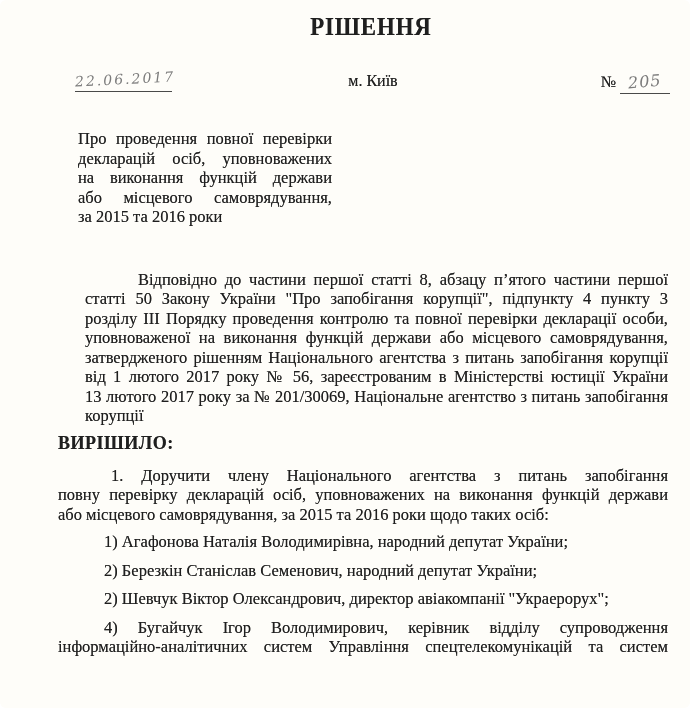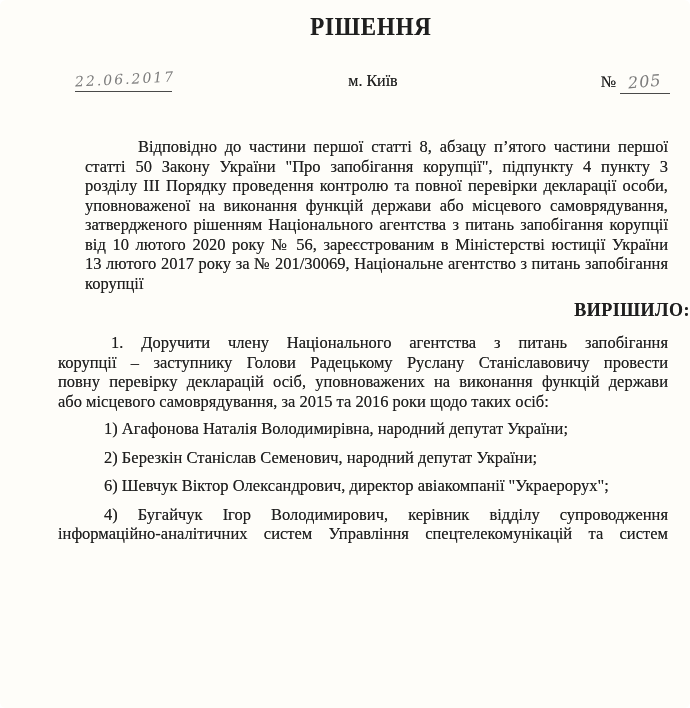--- a/index.html
+++ b/index.html
@@ -50,21 +50,20 @@
   .clause   { margin: 11px 22px 0 58px; font-size: 16.5px; line-height: 19.5px; }
   .persons  { margin:  8px 22px 0 58px; font-size: 16.5px; line-height: 19.5px; }
   .person   { margin-bottom: 9px; font-family: Liberation Serif, serif; }
 
   .resolved {
     margin: 6px 0 0 58px;
     font-size: 18px;
     font-weight: bold;
     letter-spacing: 0.5px;
     line-height: 23px;
-    text-align: right;
   }
 
   
   .line   { text-align: justify; text-align-last: justify; }
   .line.nl{ text-align-last: left; }   
   .ind53  { text-indent: 53px; }       
   .ind46  { text-indent: 46px; }       
 </style>
 </head>
 <body>
@@ -72,50 +71,56 @@
 <div class="page">
 
   <div class="doc-title">РІШЕННЯ</div>
 
   <div class="meta-row">
     <span class="date-slot"><span class="hand hand-date">22.06.2017</span></span>
     <span class="city-slot">м. Київ</span>
     <span class="num-slot"><span>№</span><span class="num-underline"><span class="hand hand-num">205</span></span></span>
   </div>
 
+  <div class="subject">
+    <div class="line">Про проведення повної перевірки</div>
+    <div class="line">декларацій осіб, уповноважених</div>
+    <div class="line">на виконання функцій держави</div>
+    <div class="line">або місцевого самоврядування,</div>
+    <div class="line nl">за 2015 та 2016 роки</div>
+  </div>
 
   <div class="preamble">
     <div class="line ind53">Відповідно до частини першої статті 8, абзацу п’ятого частини першої</div>
     <div class="line">статті 50 Закону України "Про запобігання корупції", підпункту 4 пункту 3</div>
     <div class="line">розділу III Порядку проведення контролю та повної перевірки декларації особи,</div>
     <div class="line">уповноваженої на виконання функцій держави або місцевого самоврядування,</div>
     <div class="line">затвердженого рішенням Національного агентства з питань запобігання корупції</div>
-    <div class="line">від 10 лютого 2020 року № 56, зареєстрованим в Міністерстві юстиції України</div>
+    <div class="line">від 1 лютого 2017 року № 56, зареєстрованим в Міністерстві юстиції України</div>
     <div class="line">13 лютого 2017 року за № 201/30069, Національне агентство з питань запобігання</div>
     <div class="line nl">корупції</div>
   </div>
 
   <div class="resolved">ВИРІШИЛО:</div>
 
   <div class="clause">
     <div class="line ind53">1. Доручити члену Національного агентства з питань запобігання</div>
-    <div class="line">корупції – заступнику Голови Радецькому Руслану Станіславовичу провести</div>
     <div class="line">повну перевірку декларацій осіб, уповноважених на виконання функцій держави</div>
     <div class="line nl">або місцевого самоврядування, за 2015 та 2016 роки щодо таких осіб:</div>
   </div>
 
   <div class="persons">
     <div class="person">
       <div class="line nl ind46">1) Агафонова Наталія Володимирівна, народний депутат України;</div>
     </div>
     <div class="person">
       <div class="line nl ind46">2) Березкін Станіслав Семенович, народний депутат України;</div>
     </div>
     <div class="person">
-      <div class="line nl ind46">6) Шевчук Віктор Олександрович, директор авіакомпанії "Украерорух";</div>
+      <div class="line nl ind46">2) Шевчук Віктор Олександрович, директор авіакомпанії "Украерорух";</div>
     </div>
     <div class="person">
       <div class="line ind46">4) Бугайчук Ігор Володимирович, керівник відділу супроводження</div>
       <div class="line">інформаційно-аналітичних систем Управління спецтелекомунікацій та систем</div>
     </div>
   </div>
 
 </div>
 
 </body></html>

